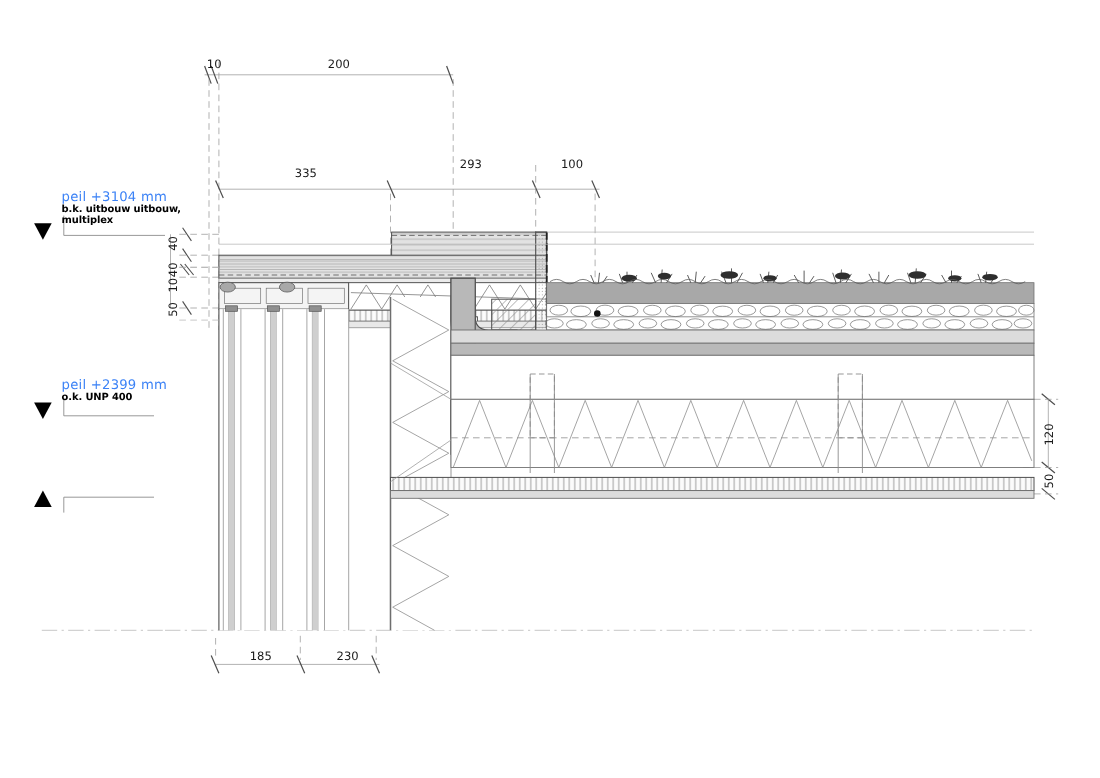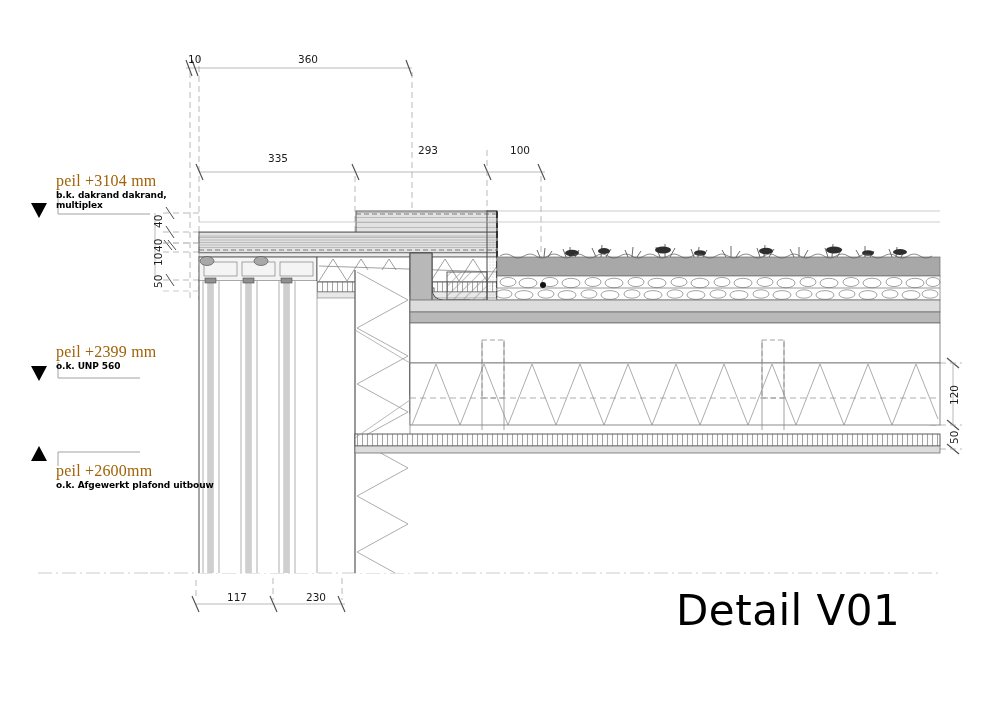--- a/index.html
+++ b/index.html
@@ -19,25 +19,24 @@
     position: absolute;
     left: 0;
     top: 0;
     width: 1000px;
     height: 707px;
   }
   .lvl-block {
     position: absolute;
   }
   .lvl-main {
-    font-size: 16px;
-    color: #a16207;
+    font-size: 12px;
+    color: #3b82f6;
     white-space: nowrap;
     letter-spacing: 0.2px;
-    font-family: Liberation Serif, serif;
   }
   .lvl-sub {
     font-size: 9px;
     color: #000000;
     white-space: nowrap;
     font-weight: bold;
     letter-spacing: -0.1px;
   }
   #title {
     position: absolute;
@@ -356,47 +355,42 @@
       <line x1="497" y1="211" x2="940" y2="211"></line>
       <line x1="355" y1="330" x2="410" y2="363" stroke="#9a9a9a"></line>
       <line x1="355" y1="438" x2="410" y2="400" stroke="#9a9a9a"></line>
       <line x1="163" y1="243" x2="199" y2="243" stroke-dasharray="6,4"></line>
       <line x1="163" y1="291" x2="199" y2="291" stroke-dasharray="6,4"></line>
     </g>
   </svg>
 
   <div class="lvl-block" style="left:56px; top:172px;">
     <div class="lvl-main">peil +3104 mm</div>
-    <div class="lvl-sub">b.k. dakrand dakrand,</div>
+    <div class="lvl-sub">b.k. uitbouw uitbouw,</div>
     <div class="lvl-sub">multiplex</div>
   </div>
 
   <div class="lvl-block" style="left:56px; top:343px;">
     <div class="lvl-main">peil +2399 mm</div>
-    <div class="lvl-sub">o.k. UNP 560</div>
+    <div class="lvl-sub">o.k. UNP 400</div>
   </div>
 
-  <div class="lvl-block" style="left:56px; top:462px;">
-    <div class="lvl-main">peil +2600mm</div>
-    <div class="lvl-sub">o.k. Afgewerkt plafond uitbouw</div>
-  </div>
 
   <div class="dimtxt" style="left:188px; top:53px;">10</div>
-  <div class="dimtxt" style="left:298px; top:53px;">360</div>
+  <div class="dimtxt" style="left:298px; top:53px;">200</div>
 
   <div class="dimtxt" style="left:268px; top:152px;">335</div>
   <div class="dimtxt" style="left:418px; top:144px;">293</div>
   <div class="dimtxt" style="left:510px; top:144px;">100</div>
 
-  <div class="dimtxt" style="left:227px; top:591px;">117</div>
+  <div class="dimtxt" style="left:227px; top:591px;">185</div>
   <div class="dimtxt" style="left:306px; top:591px;">230</div>
 
   <div class="dimtxt vert" style="left:152px; top:228px;">40</div>
   <div class="dimtxt vert" style="left:152px; top:252px;">40</div>
   <div class="dimtxt vert" style="left:152px; top:266px;">10</div>
   <div class="dimtxt vert" style="left:152px; top:288px;">50</div>
 
   <div class="dimtxt vert" style="left:948px; top:405px;">120</div>
   <div class="dimtxt vert" style="left:948px; top:444px;">50</div>
 
-  <div id="title">Detail V01</div>
 
 </div>
 
 </body></html>

